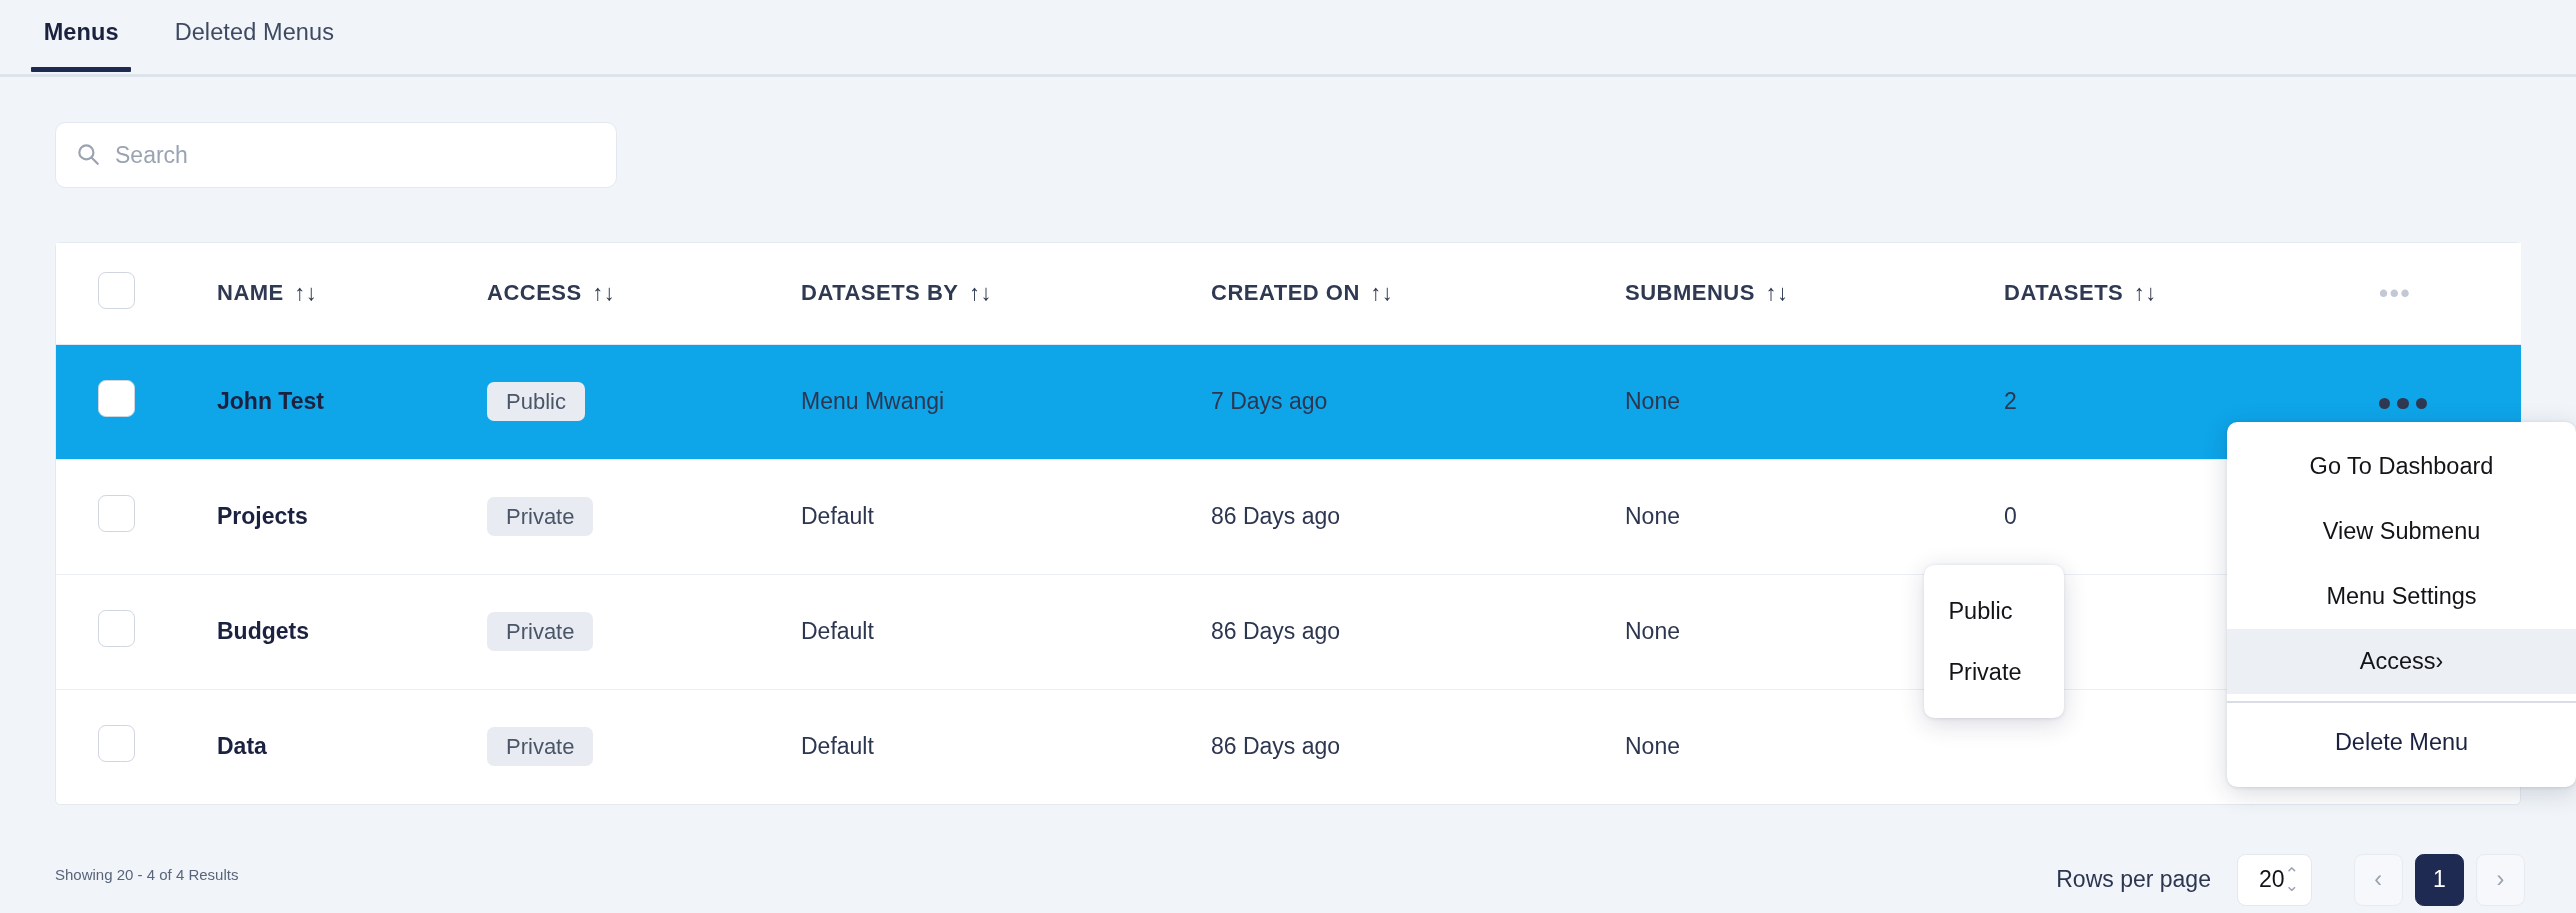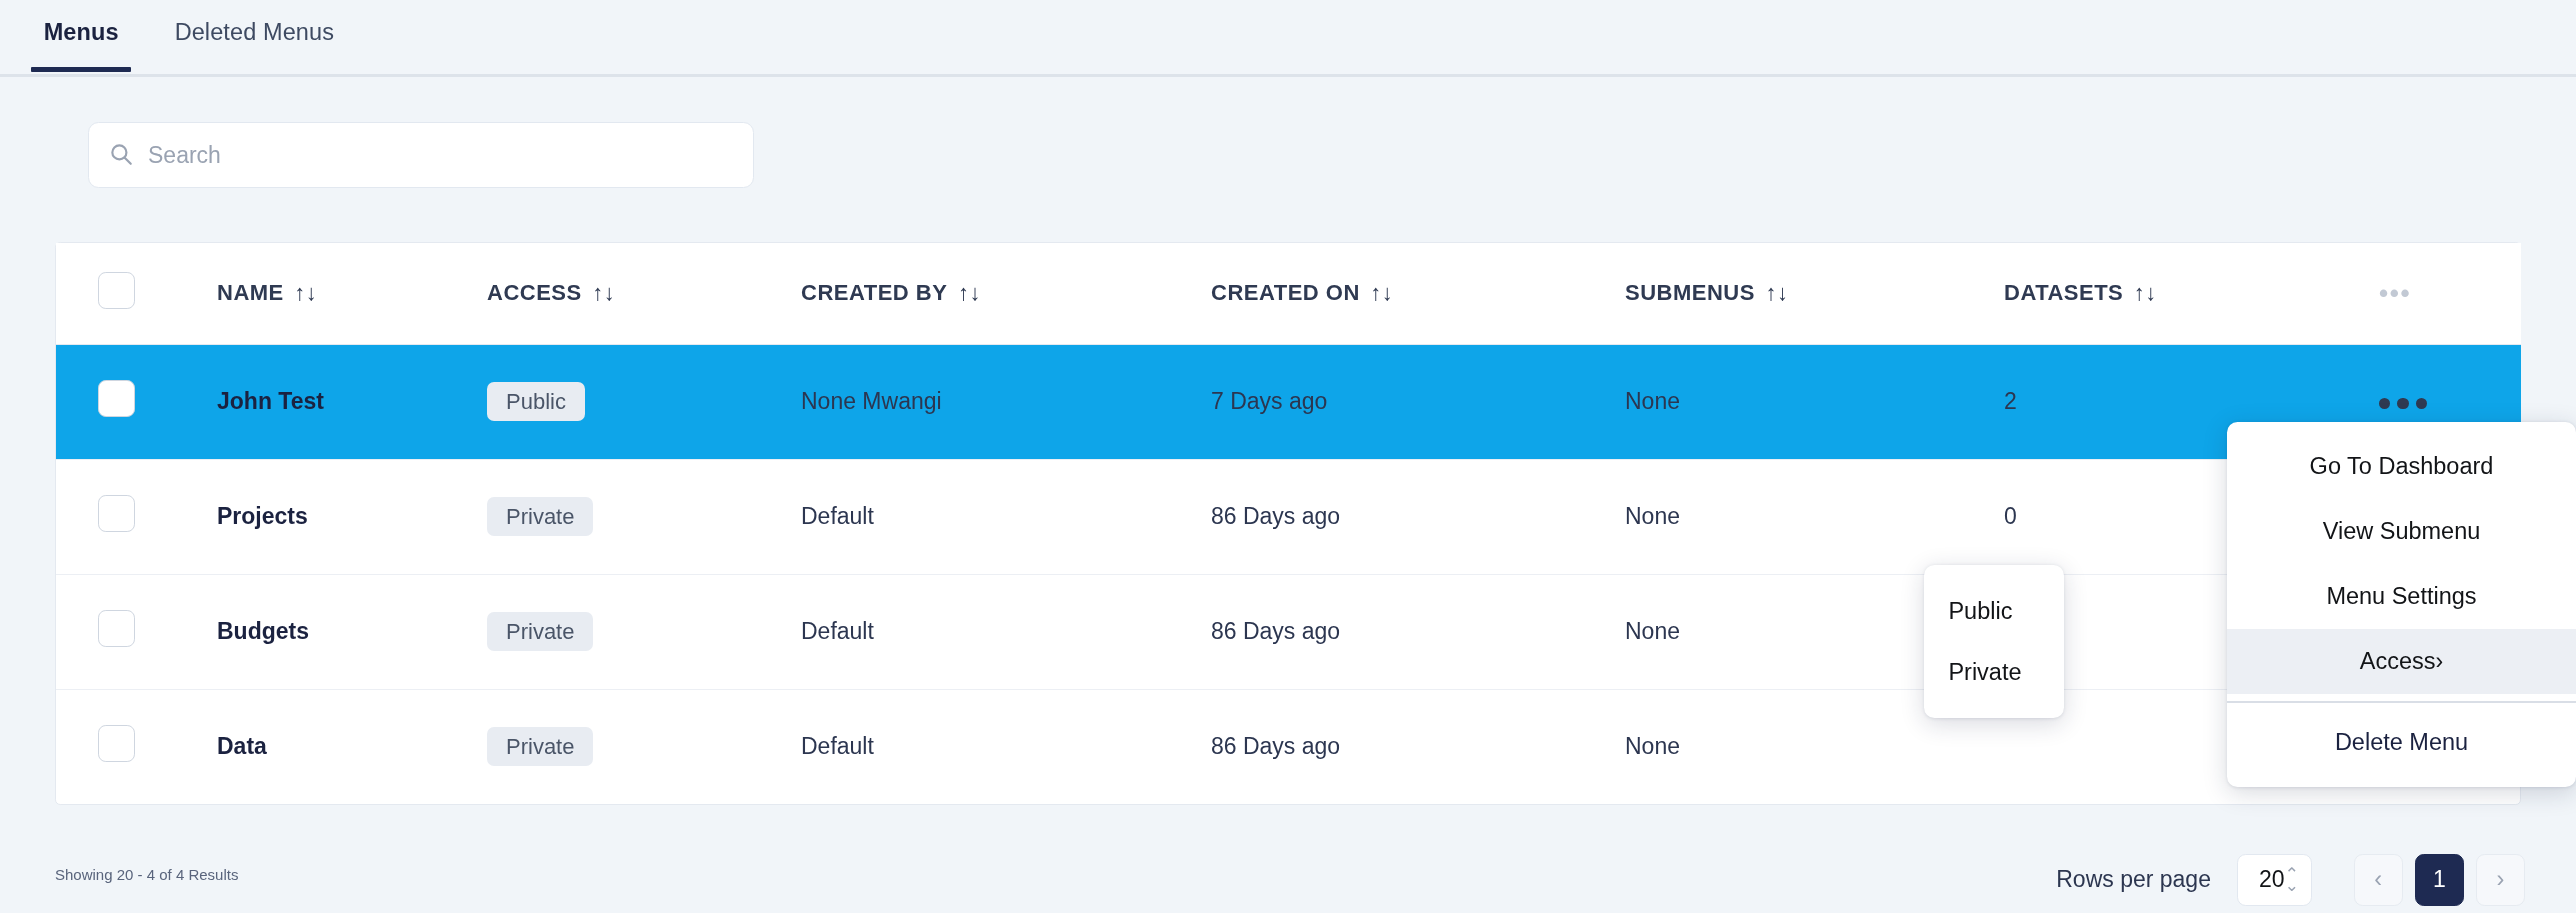--- a/index.html
+++ b/index.html
@@ -34,21 +34,21 @@
   }
   .tab.active { color: #1b2240; font-weight: bold; }
   .tab.active::after {
     content: ""; position: absolute; left: 15.7px; right: 15.7px; bottom: -2.6px;
     height: 4.4px; background: #1e2a52; border-radius: 0.9px;
   }
 
   
   .search-wrap {
     position: absolute; left: 55px; top: 122px;
-    width: 666px; height: 66px; margin-left: 33px;
+    width: 562px; height: 66px;
   }
   .search-box {
     width: 100%; height: 100%;
     background: #fff;
     border: 1.7px solid #e2e8f0;
     border-radius: 10.5px;
     display: flex; align-items: center;
     padding: 0 19px;
     gap: 14px;
   }
@@ -271,21 +271,21 @@
             </span>
           </th>
           <th>
             <span class="th-inner">
               <span>ACCESS</span>
               <span class="sort-icon">↑↓</span>
             </span>
           </th>
           <th>
             <span class="th-inner">
-              <span>CREATED BY</span>
+              <span>DATASETS BY</span>
               <span class="sort-icon">↑↓</span>
             </span>
           </th>
           <th>
             <span class="th-inner">
               <span>CREATED ON</span>
               <span class="sort-icon">↑↓</span>
             </span>
           </th>
           <th>
@@ -308,21 +308,21 @@
       <tbody>
 
         <tr class="hovered">
           <td class="check-cell">
             <span class="checkbox"></span>
           </td>
           <td class="cell-name">John Test</td>
           <td>
             <span class="badge">Public</span>
           </td>
-          <td>None Mwangi</td>
+          <td>Menu Mwangi</td>
           <td>7 Days ago</td>
           <td>None</td>
           <td>2</td>
           <td>
             <span class="kebab-btn">
               <i class="kebab-dot"></i>
                 <i class="kebab-dot"></i>
                 <i class="kebab-dot"></i>
             </span>
           </td>

